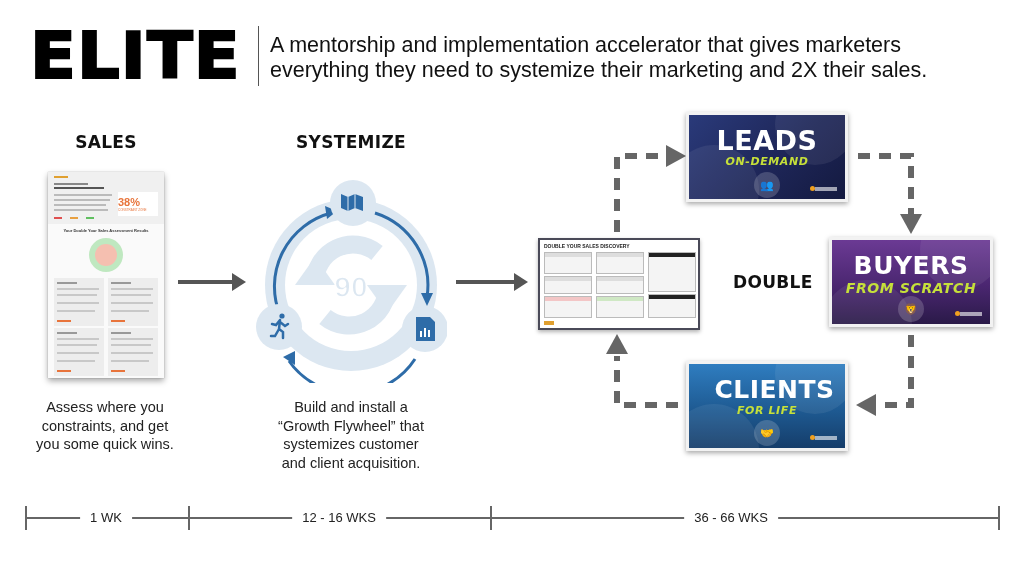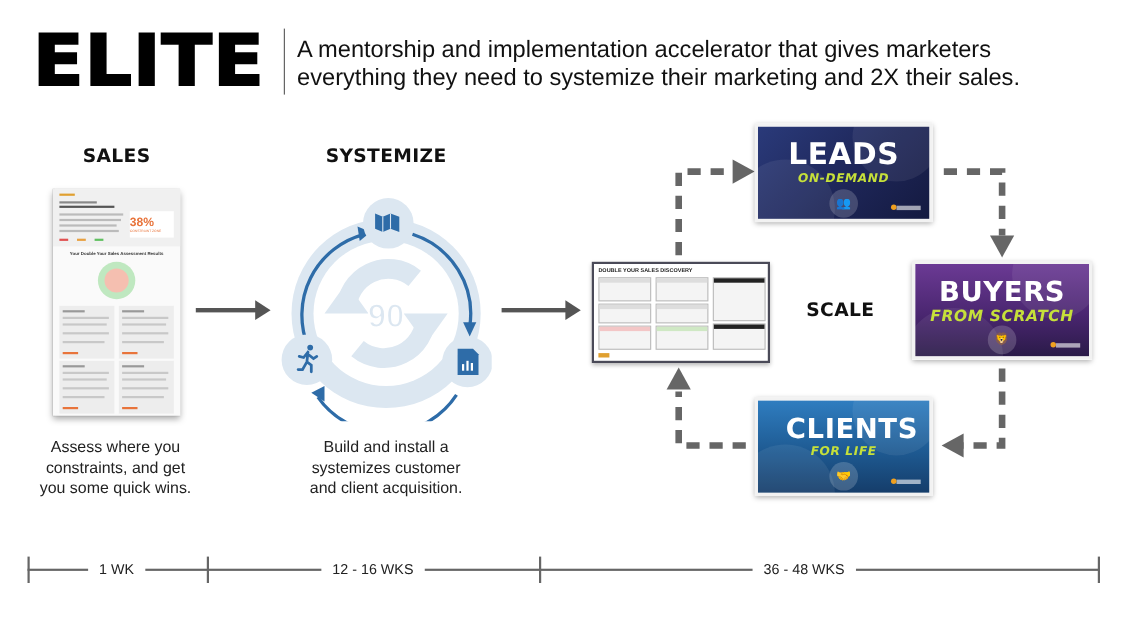--- a/index.html
+++ b/index.html
@@ -176,20 +176,21 @@
   </g>
   <circle cx="24" cy="154" r="23" fill="#dce7f1"></circle>
   <g>
     <circle cx="27" cy="143" r="2.6" fill="#2e6ca8"></circle>
     <path d="M 25 147 L 21 152 L 17 151 M 25 147 L 24 156 L 28 159 L 28 165 M 24 156 L 20 163 L 16 163 M 25 149 L 30 153 L 33 151" stroke="#2e6ca8" stroke-width="2.5" fill="none" stroke-linecap="round"></path>
   </g>
 </svg>
 
 <div class="abs desc" style="left:270px; top:398px; width:162px;">
   <div>Build and install a</div>
+  <div>“Growth Flywheel” that</div>
   <div>systemizes customer</div>
   <div>and client acquisition.</div>
 </div>
 
 <div class="abs arrow-h" style="left:456px; top:280px; width:60px;"></div>
 
 <svg class="abs" style="left:0; top:0; width:1024px; height:575px;" viewBox="0 0 1024 575">
   <g stroke="#666" stroke-width="6" fill="none" stroke-dasharray="12 9">
     <path d="M 617 232 L 617 156 L 668 156"></path>
     <path d="M 858 156 L 911 156 L 911 214"></path>
@@ -224,21 +225,21 @@
     </div>
   <div class="blk green" style="left:56px; top:56px; width:48px; height:22px;">
       <div class="hd"></div>
     </div>
   <div class="blk dark" style="left:108px; top:54px; width:48px; height:24px;">
       <div class="hd"></div>
     </div>
   <div class="abs" style="left:4px; top:81px; width:10px; height:4px; background:#e0a030;"></div>
 </div>
 
-<div class="abs scale-label">SCALE</div>
+<div class="abs scale-label">DOUBLE</div>
 
 <div class="abs card-img leads">
   <div class="gear" style="left:-20px; top:30px; width:90px; height:90px;"></div>
   <div class="gear" style="right:-10px; top:-30px; width:80px; height:80px;"></div>
   <div class="big" style="font-size:27px; margin-top:12px;">LEADS</div>
   <div class="small" style="font-size:11px; margin-top:1px;">ON-DEMAND</div>
   <div class="badge" style="top:57px;">👥</div>
   <div class="brand"></div>
 </div>
 
@@ -260,13 +261,13 @@
   <div class="brand"></div>
 </div>
 
 <div class="abs tl-line" style="left:25px; top:517px; width:974px;"></div>
 <div class="abs tl-tick" style="left:25px; top:506px;"></div>
 <div class="abs tl-tick" style="left:188px; top:506px;"></div>
 <div class="abs tl-tick" style="left:490px; top:506px;"></div>
 <div class="abs tl-tick" style="left:998px; top:506px;"></div>
 <div class="abs tl-label" style="left:106px; top:510px;">1 WK</div>
 <div class="abs tl-label" style="left:339px; top:510px;">12 - 16 WKS</div>
-<div class="abs tl-label" style="left:731px; top:510px;">36 - 48 WKS</div>
+<div class="abs tl-label" style="left:731px; top:510px;">36 - 66 WKS</div>
 
 </body></html>

